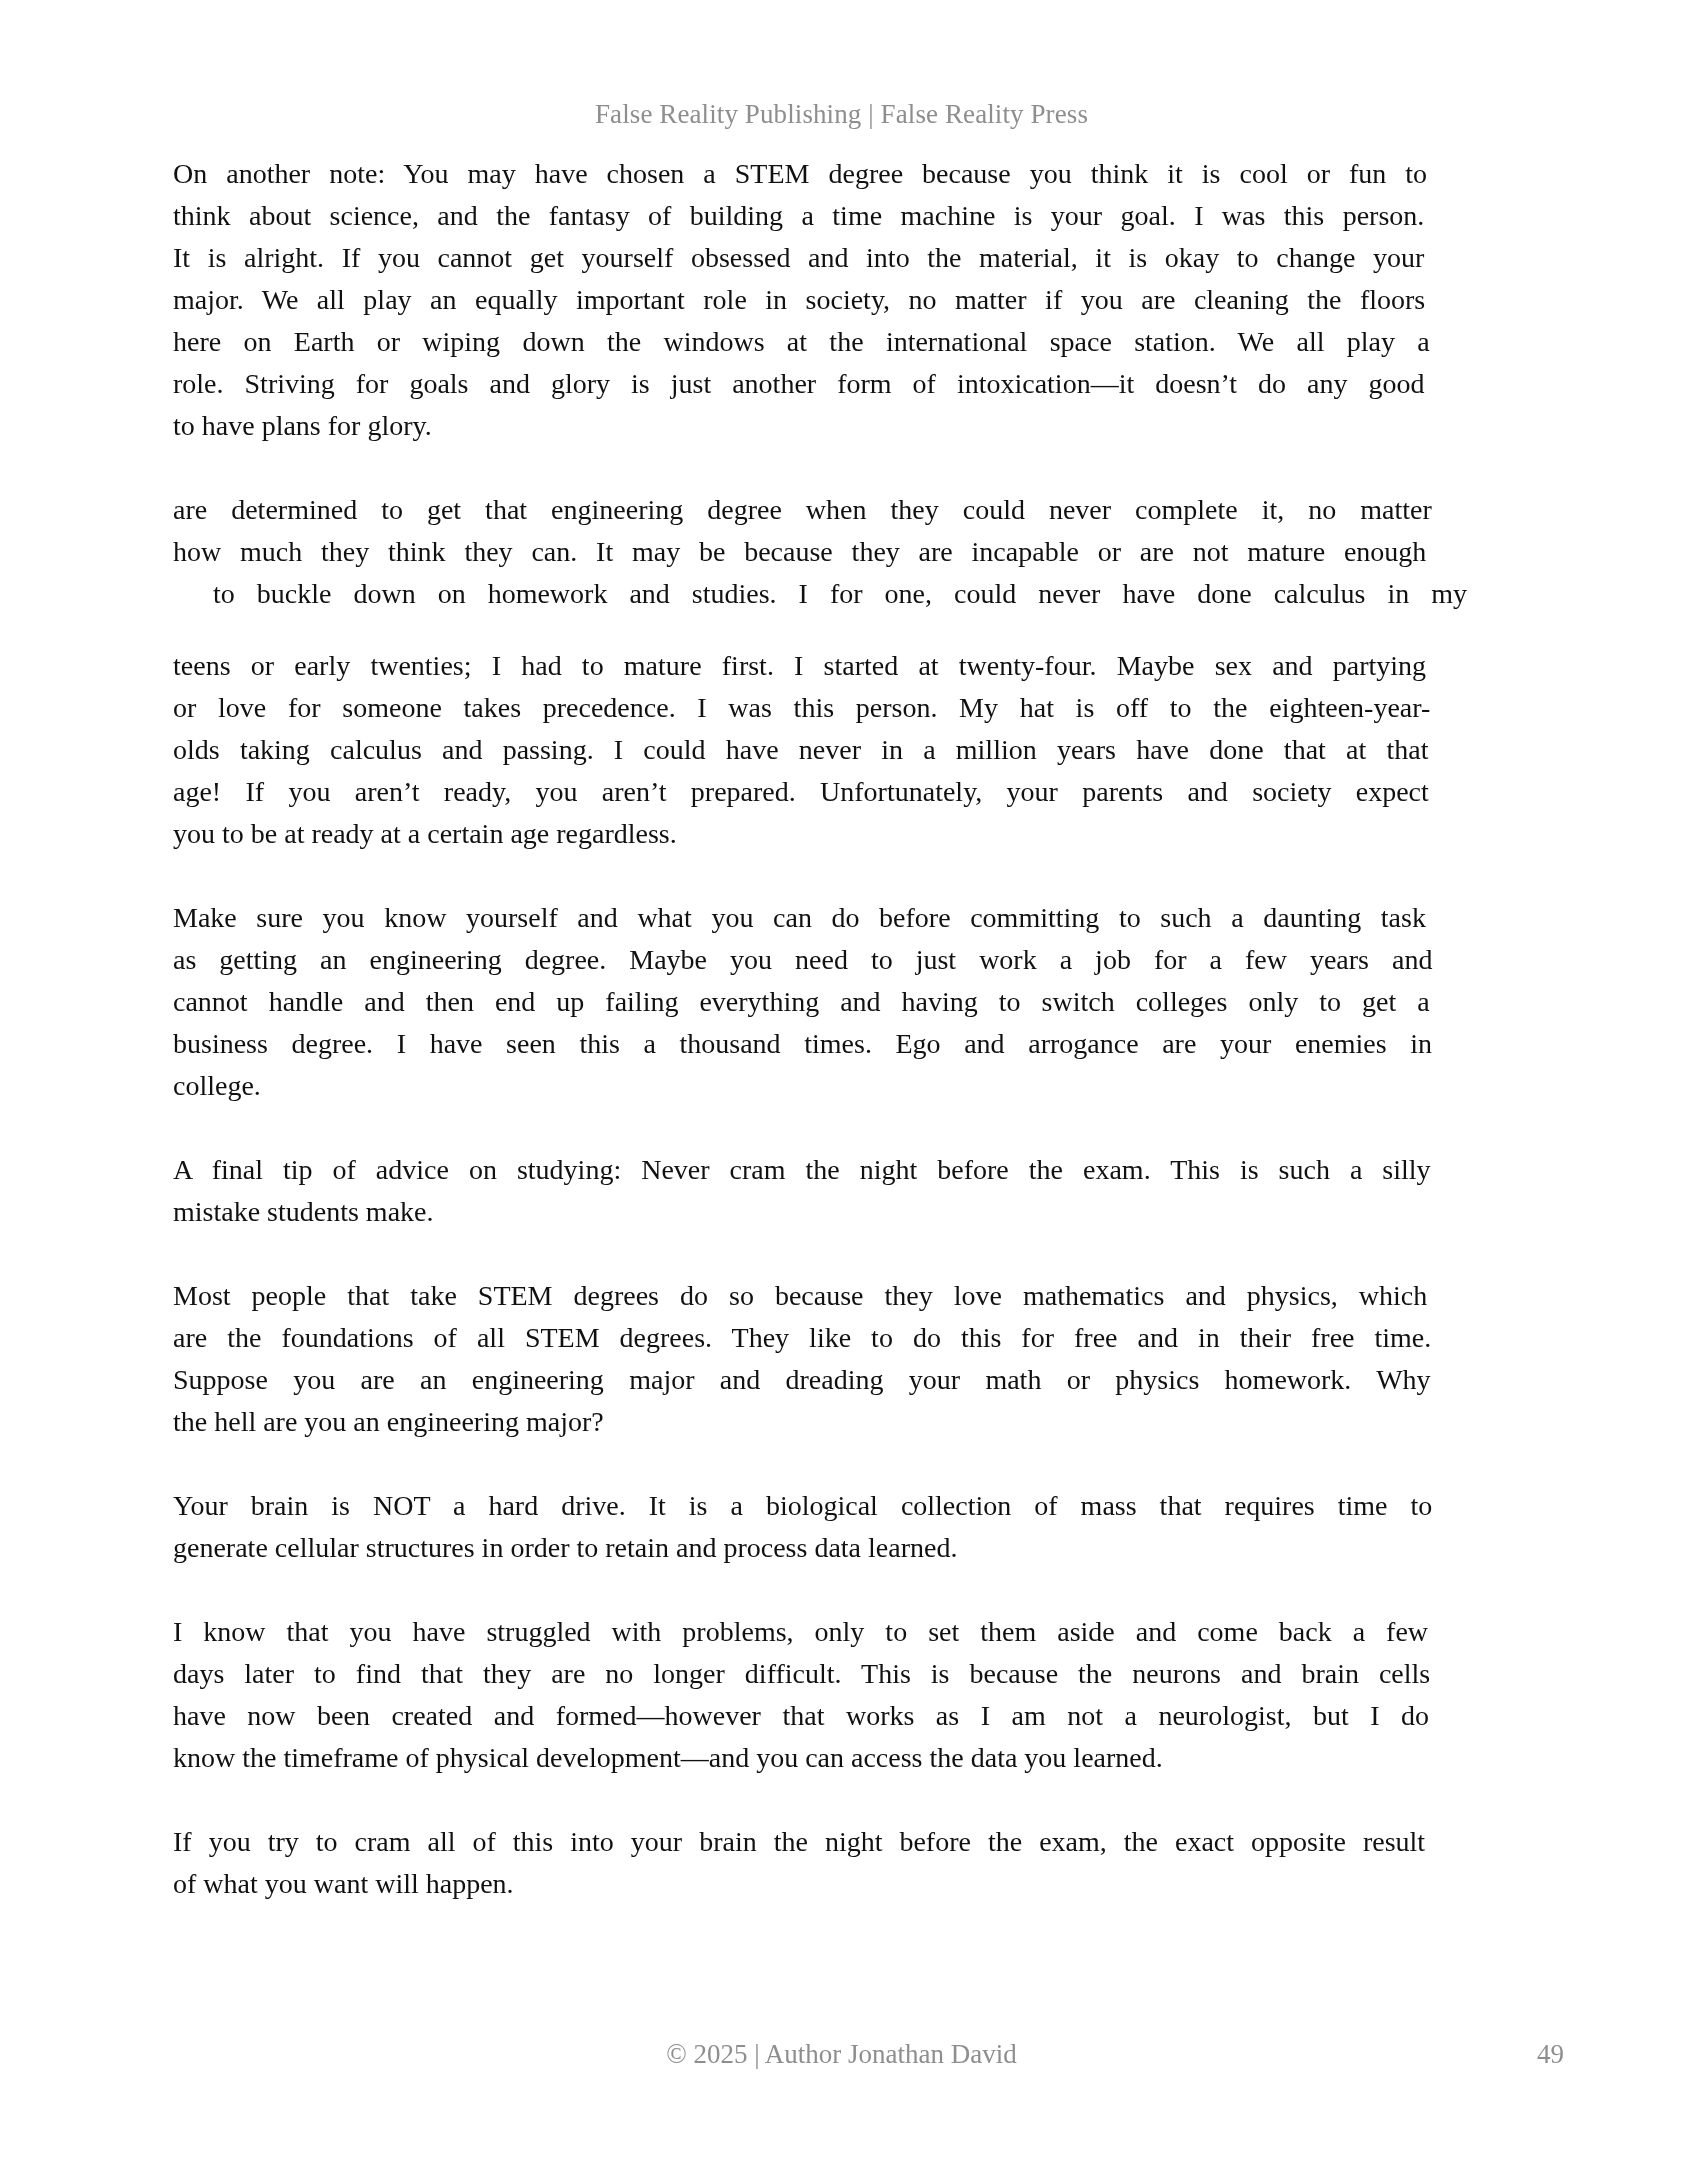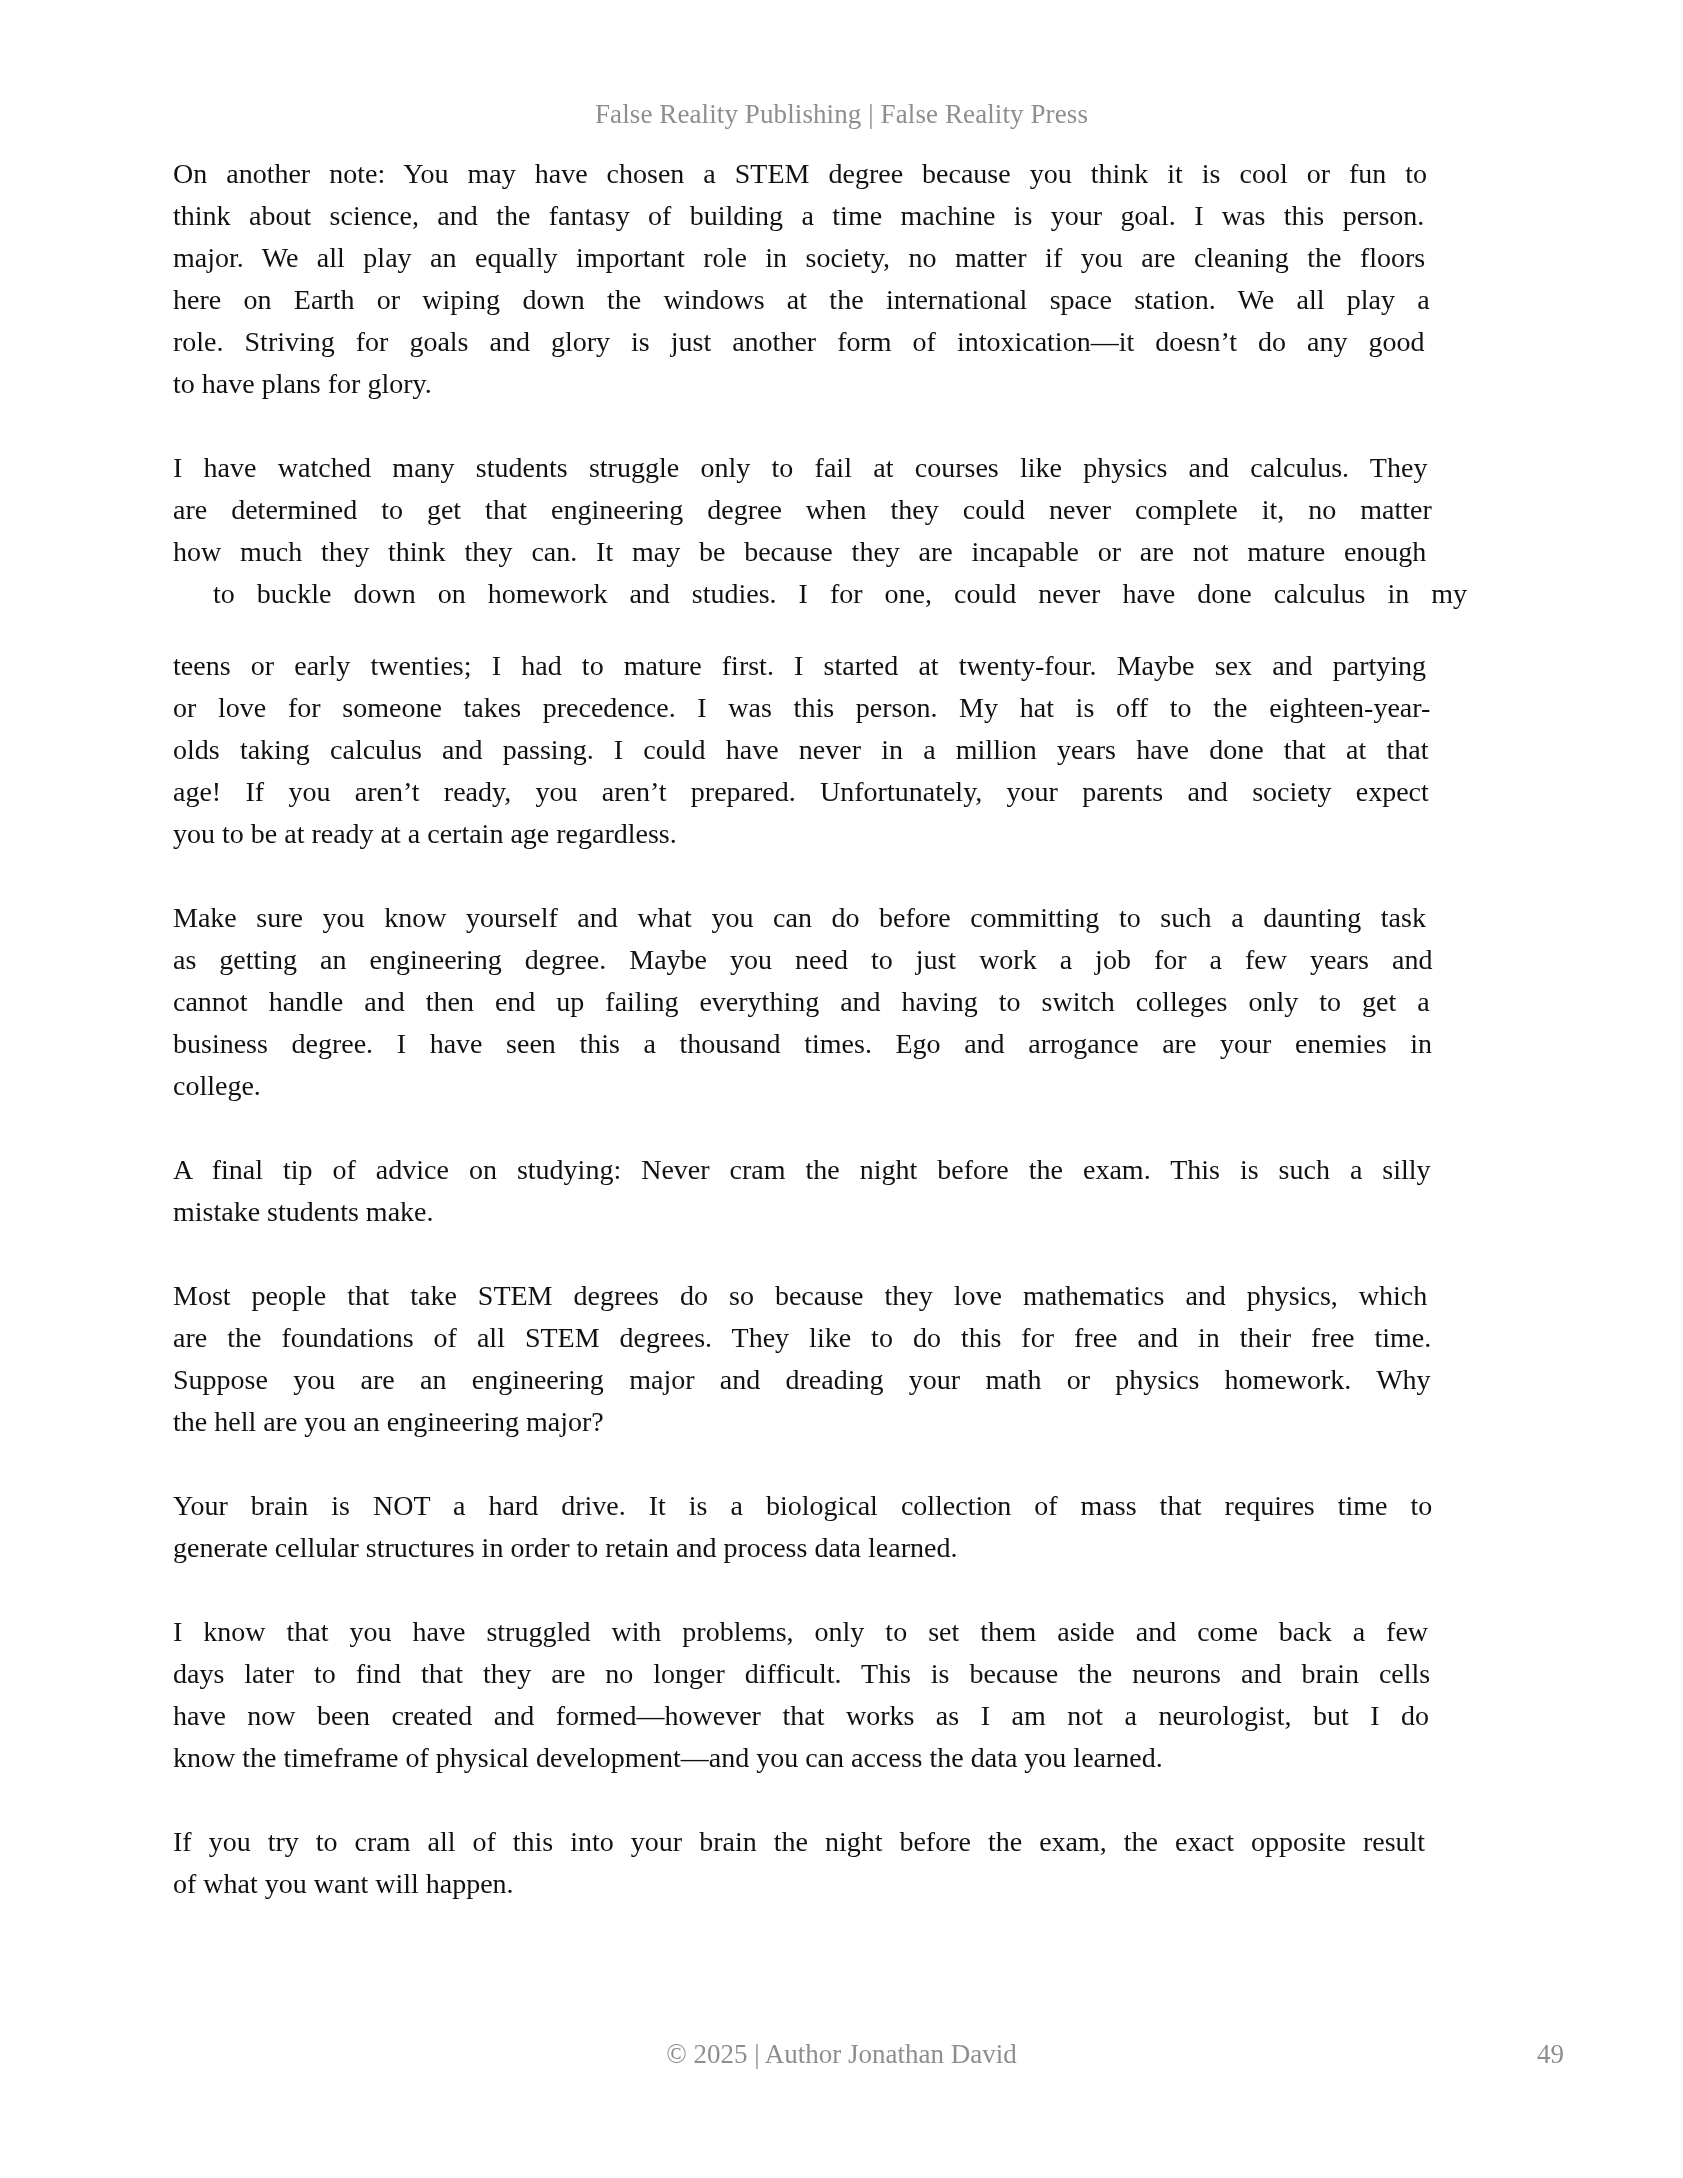--- a/index.html
+++ b/index.html
@@ -83,28 +83,28 @@
 
 <div class="page">
 
   <div class="running-header">False Reality Publishing | False Reality Press</div>
 
   <div class="body-text">
 
     <div class="paragraph">
       <span class="line" style="white-space: nowrap; display: block; text-align: left; text-align-last: left; word-spacing: 12px;">On another note: You may have chosen a STEM degree because you think it is cool or fun to</span>
       <span class="line" style="white-space: nowrap; display: block; text-align: left; text-align-last: left; word-spacing: 11.4px;">think about science, and the fantasy of building a time machine is your goal. I was this person.</span>
+      <span class="line" style="white-space: nowrap; display: block; text-align: left; text-align-last: left; word-spacing: 10.6px;">It is alright. If you cannot get yourself obsessed and into the material, it is okay to change your</span>
       <span class="line" style="white-space: nowrap; display: block; text-align: left; text-align-last: left; word-spacing: 11.5px;">major. We all play an equally important role in society, no matter if you are cleaning the floors</span>
       <span class="line" style="white-space: nowrap; display: block; text-align: left; text-align-last: left; word-spacing: 15.3px;">here on Earth or wiping down the windows at the international space station. We all play a</span>
       <span class="line" style="white-space: nowrap; display: block; text-align: left; text-align-last: left; word-spacing: 14px;">role. Striving for goals and glory is just another form of intoxication—it doesn’t do any good</span>
       <span class="line last" style="white-space: nowrap; display: block;">to have plans for glory.</span>
     </div>
 
     <div class="paragraph">
-      <span class="line" style="white-space: nowrap; display: block; text-align: left; text-align-last: left; word-spacing: 14.3px;">I have watched many students struggle only to fail at courses like physics and calculus. They</span>
       <span class="line" style="white-space: nowrap; display: block; text-align: left; text-align-last: left; word-spacing: 17px;">are determined to get that engineering degree when they could never complete it, no matter</span>
       <span class="line" style="white-space: nowrap; display: block; text-align: left; text-align-last: left; word-spacing: 11.8px;">how much they think they can. It may be because they are incapable or are not mature enough</span>
       <span class="line" style="white-space: nowrap; display: block; text-align: left; text-align-last: left; word-spacing: 15px; margin-left: 40px;">to buckle down on homework and studies. I for one, could never have done calculus in my</span>
       <span class="line" style="white-space: nowrap; display: block; text-align: left; text-align-last: left; word-spacing: 13.2px; margin-top: 30px;">teens or early twenties; I had to mature first. I started at twenty-four. Maybe sex and partying</span>
       <span class="line" style="white-space: nowrap; display: block; text-align: left; text-align-last: left; word-spacing: 14.7px;">or love for someone takes precedence. I was this person. My hat is off to the eighteen-year-</span>
       <span class="line" style="white-space: nowrap; display: block; text-align: left; text-align-last: left; word-spacing: 13.2px;">olds taking calculus and passing. I could have never in a million years have done that at that</span>
       <span class="line" style="white-space: nowrap; display: block; text-align: right; text-align-last: left; word-spacing: 17.3px;">age! If you aren’t ready, you aren’t prepared. Unfortunately, your parents and society expect</span>
       <span class="line last" style="white-space: nowrap; display: block;">you to be at ready at a certain age regardless.</span>
     </div>
 

